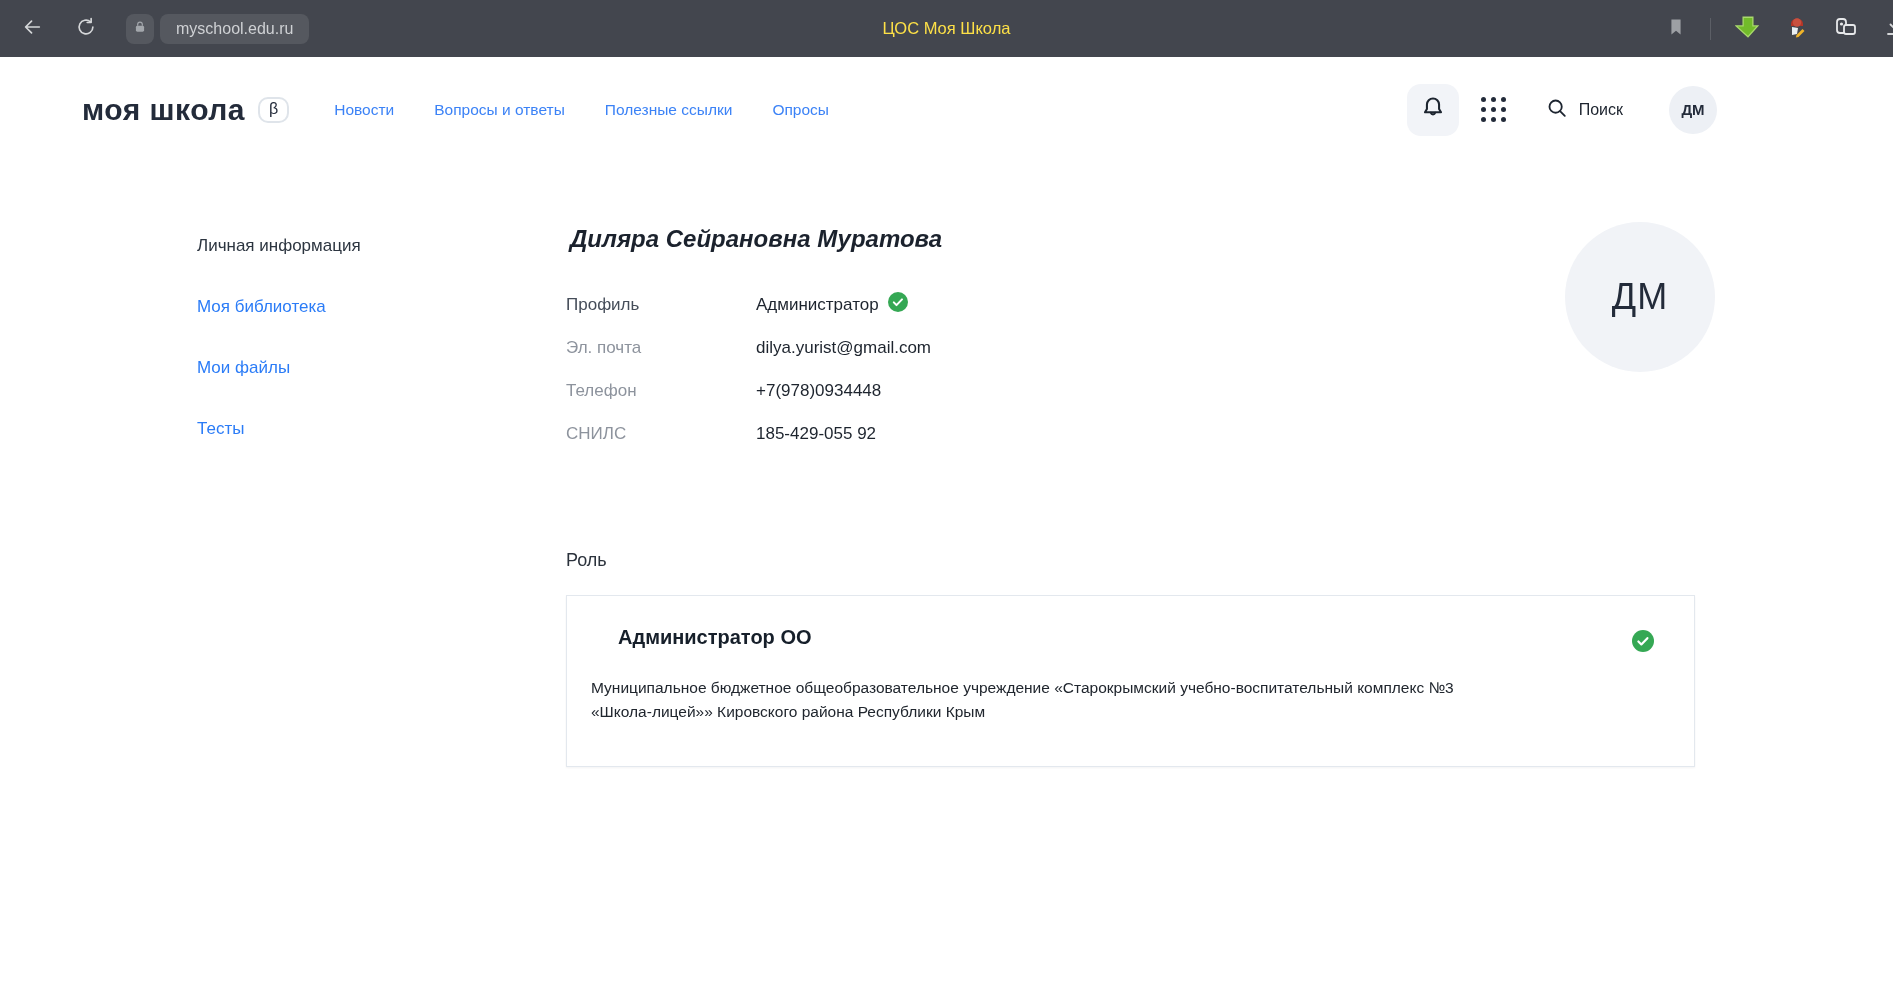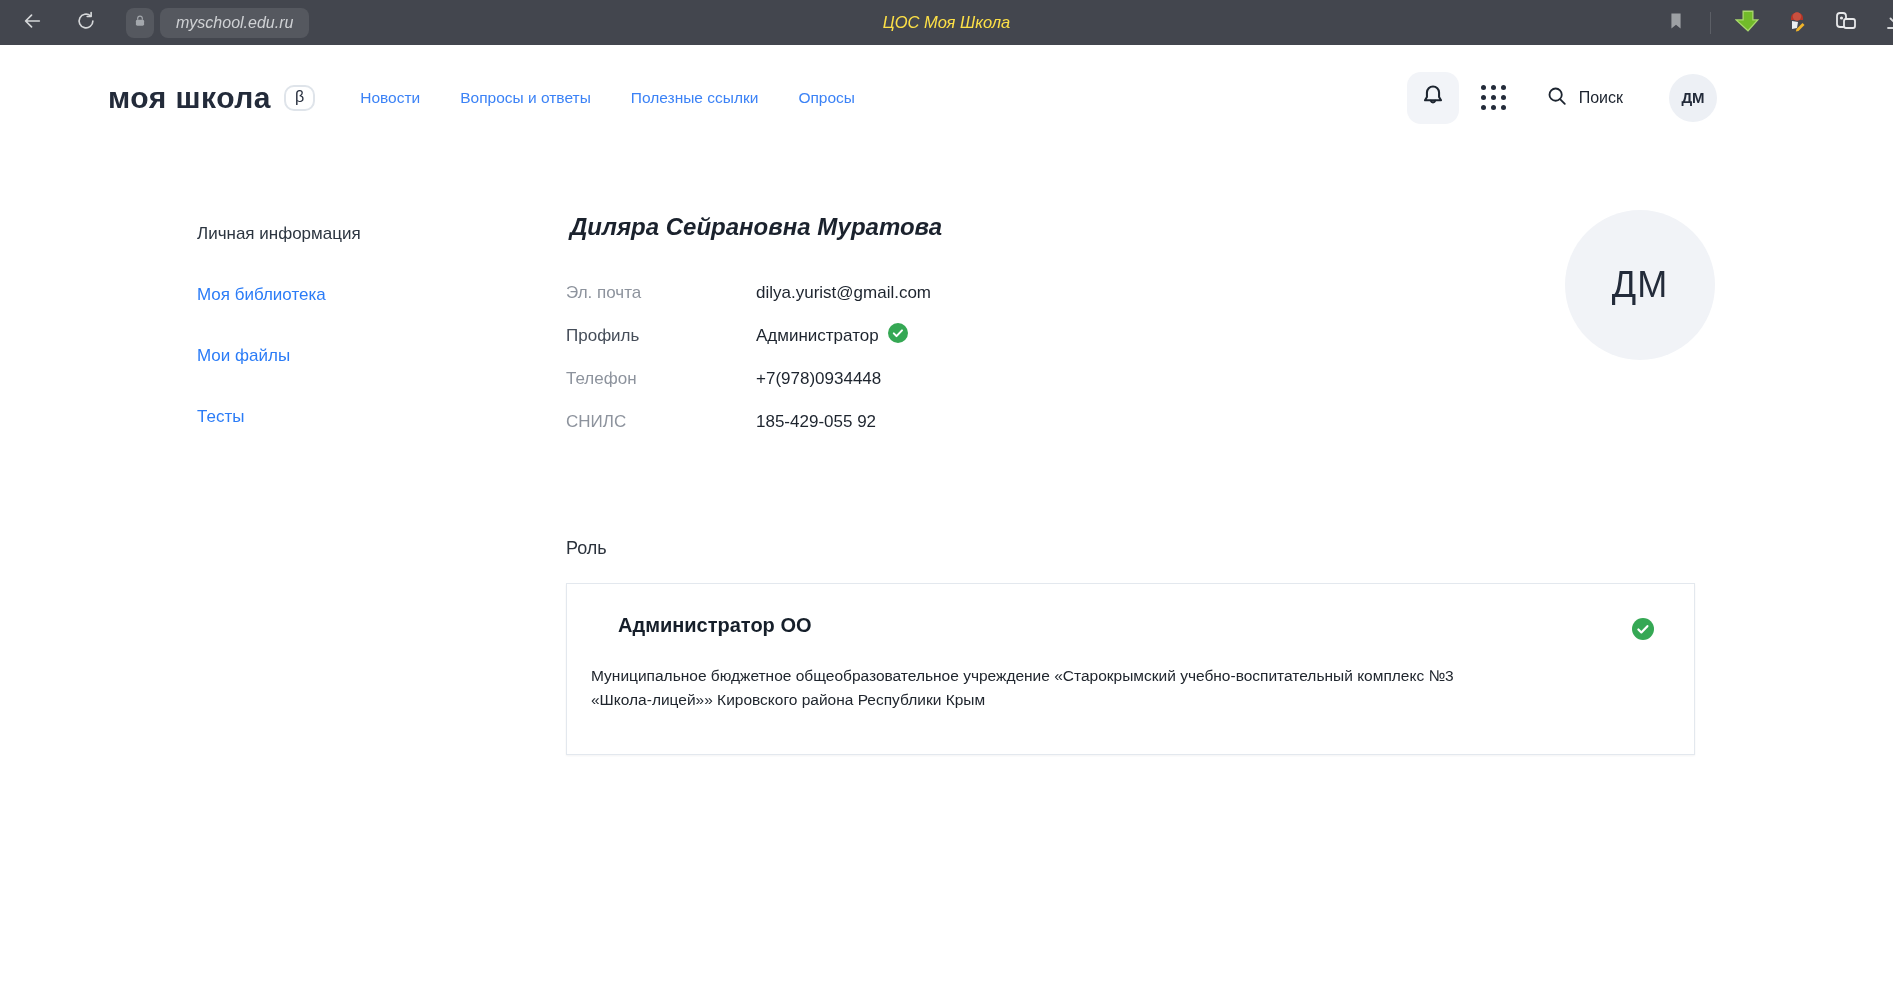--- a/index.html
+++ b/index.html
@@ -5,32 +5,32 @@
   * { box-sizing: border-box; }
   html,body { margin:0; padding:0; }
   body {
     width:1893px; height:985px; overflow:hidden;
     background:#ffffff;
     font-family:"Liberation Sans", sans-serif;
     position:relative;
   }
 
   
-  .chrome { height:45px; background:#43464e; position:relative; display:flex; align-items:center;font-style:italic; }
+  .chrome { height:57px; background:#43464e; position:relative; display:flex; align-items:center; }
   .chrome-left { display:flex; align-items:center; padding-left:14px; z-index:2; }
   .chrome-btn { width:36px; height:36px; display:flex; align-items:center; justify-content:center; border-radius:50%; }
   .lock-pill { background:#55585f; border-radius:8px; height:30px; width:28px; display:flex; align-items:center; justify-content:center; margin-left:22px; }
   .url-pill { background:#55585f; border-radius:8px; height:30px; display:flex; align-items:center; padding:0 16px; margin-left:6px; color:#cfd1d4; font-size:16px; }
   .chrome-title { position:absolute; left:0; right:0; top:0; bottom:0; display:flex; align-items:center; justify-content:center; color:#fde047; font-size:16.5px; pointer-events:none; z-index:1; }
   .chrome-right { position:absolute; right:0; top:0; bottom:0; display:flex; align-items:center; gap:24px; z-index:2; }
   .chrome-sep { width:1px; height:22px; background:#5c5f66; }
   .dl-wrap { position:relative; margin-right:-14px; }
 
   
-  .site-header { height:105px; background:#fff; display:flex; align-items:center; padding-left:108px; padding-right:176px; }
+  .site-header { height:105px; background:#fff; display:flex; align-items:center; padding-left:82px; padding-right:176px; }
   .logo-text { font-size:30px; font-weight:800; color:#232b3a; letter-spacing:.5px; }
   .beta { margin-left:13px; border:2px solid #dfe4ea; border-radius:10px; padding:1px 9px 3px; font-size:16px; color:#232b3a; }
   .main-nav { display:flex; gap:40px; margin-left:45px; font-size:15.5px; color:#3b82f6; }
   .main-nav span { cursor:pointer; }
   .header-right { margin-left:auto; display:flex; align-items:center; }
   .bell-btn { width:52px; height:52px; border-radius:14px; background:#f2f4f8; display:flex; align-items:center; justify-content:center; cursor:pointer; }
   .apps-grid { margin-left:22px; display:grid; grid-template-columns:repeat(3,5px); grid-gap:5px; cursor:pointer; }
   .apps-grid i { width:5px; height:5px; border-radius:50%; background:#232b3a; }
   .search-box { margin-left:40px; display:flex; align-items:center; gap:11px; font-size:16px; color:#1c232e; cursor:pointer; }
   .avatar-sm { margin-left:46px; width:48px; height:48px; border-radius:50%; background:#edf0f5; display:flex; align-items:center; justify-content:center; font-size:15px; font-weight:700; color:#232b3a; cursor:pointer; }
@@ -185,36 +185,36 @@
     <span class="side-item link">Моя библиотека</span>
     <span class="side-item link">Мои файлы</span>
     <span class="side-item link">Тесты</span>
   </div>
 
   <div class="main-col">
     <h1 class="profile-name">Диляра Сейрановна Муратова</h1>
 
     <div class="info">
       <div class="info-row">
-        <span class="info-label">Эл. почта</span>
-        <span class="info-value">dilya.yurist@gmail.com</span>
-      </div>
-      <div class="info-row">
         <span class="info-label dark">Профиль</span>
         <span class="info-value">
           <span>Администратор</span>
           <span>
             <svg width="20" height="20" viewBox="0 0 20 20">
                 <circle cx="10" cy="10" r="10" fill="#35a854"></circle>
                 <path d="M5.8 10.4l2.7 2.7 5.5-5.7" fill="none" stroke="#fff" stroke-width="2" stroke-linecap="round" stroke-linejoin="round"></path>
               </svg>
           </span>
         </span>
       </div>
       <div class="info-row">
+        <span class="info-label">Эл. почта</span>
+        <span class="info-value">dilya.yurist@gmail.com</span>
+      </div>
+      <div class="info-row">
         <span class="info-label">Телефон</span>
         <span class="info-value">+7(978)0934448</span>
       </div>
       <div class="info-row">
         <span class="info-label">СНИЛС</span>
         <span class="info-value">185-429-055 92</span>
       </div>
     </div>
 
     <div class="role-heading">Роль</div>

